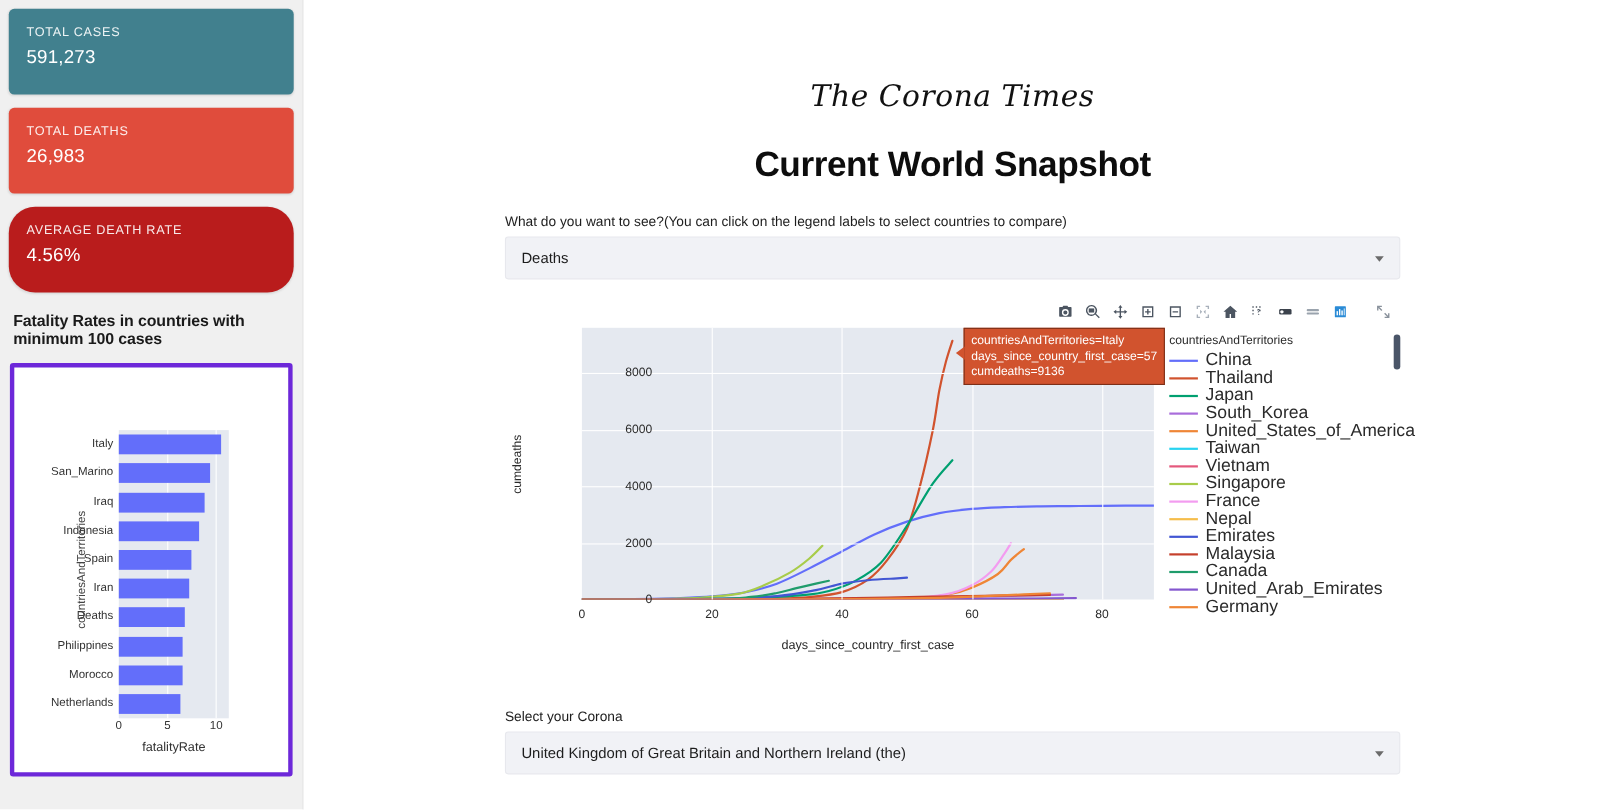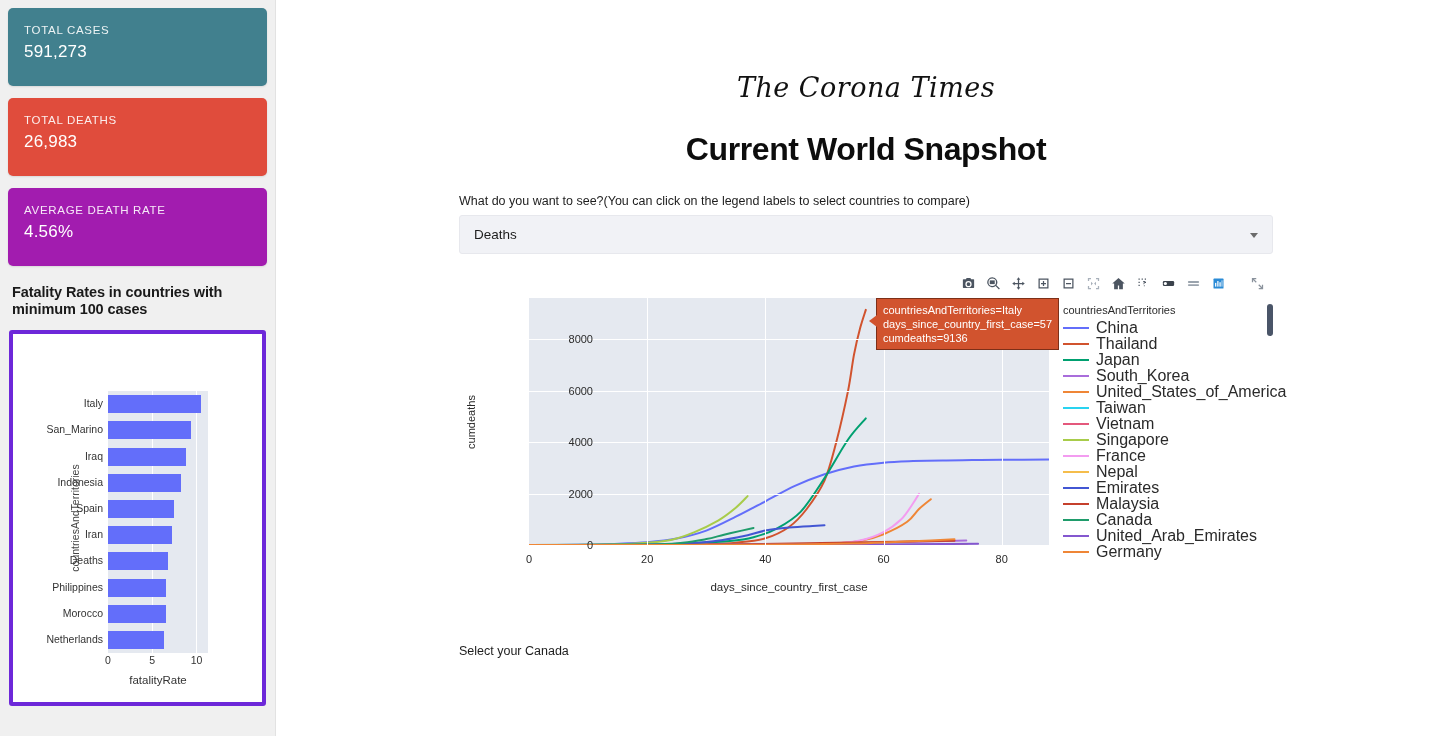--- a/index.html
+++ b/index.html
@@ -244,21 +244,21 @@
   <aside class="sidebar">
     <div id="stat-cards">
         <div class="stat-card" style="background: rgb(65, 128, 142);">
           <div class="label">TOTAL CASES</div>
           <div class="value">591,273</div>
         </div>
         <div class="stat-card" style="background: rgb(224, 76, 60);">
           <div class="label">TOTAL DEATHS</div>
           <div class="value">26,983</div>
         </div>
-        <div class="stat-card" style="background: #a21caf;">
+        <div class="stat-card" style="background: #b91c1c; border-radius: 24px;">
           <div class="label">AVERAGE DEATH RATE</div>
           <div class="value">4.56%</div>
         </div>
       </div>
 
     <h2 class="sb-heading">Fatality Rates in countries with minimum 100 cases</h2>
 
     <div class="sb-chart-card">
       <div class="barchart">
         <div class="bc-ylabel">countriesAndTerritories</div>
@@ -497,17 +497,21 @@
             <div class="lg-item">
               <span class="lg-swatch" style="background: rgb(239, 134, 54);"></span>
               <span class="lg-label">Germany</span>
             </div>
           </div>
         <div class="lg-scroll"></div>
       </div>
     </div>
 
     <div class="field-block" style="margin-top:28px;">
-      <div class="field-label">Select your Canada</div>
+      <div class="field-label">Select your Corona</div>
+      <div class="select-box">
+        <span>United Kingdom of Great Britain and Northern Ireland (the)</span>
+        <span class="caret"></span>
+      </div>
     </div>
 
   </main>
 </div>
 
 </body></html>

